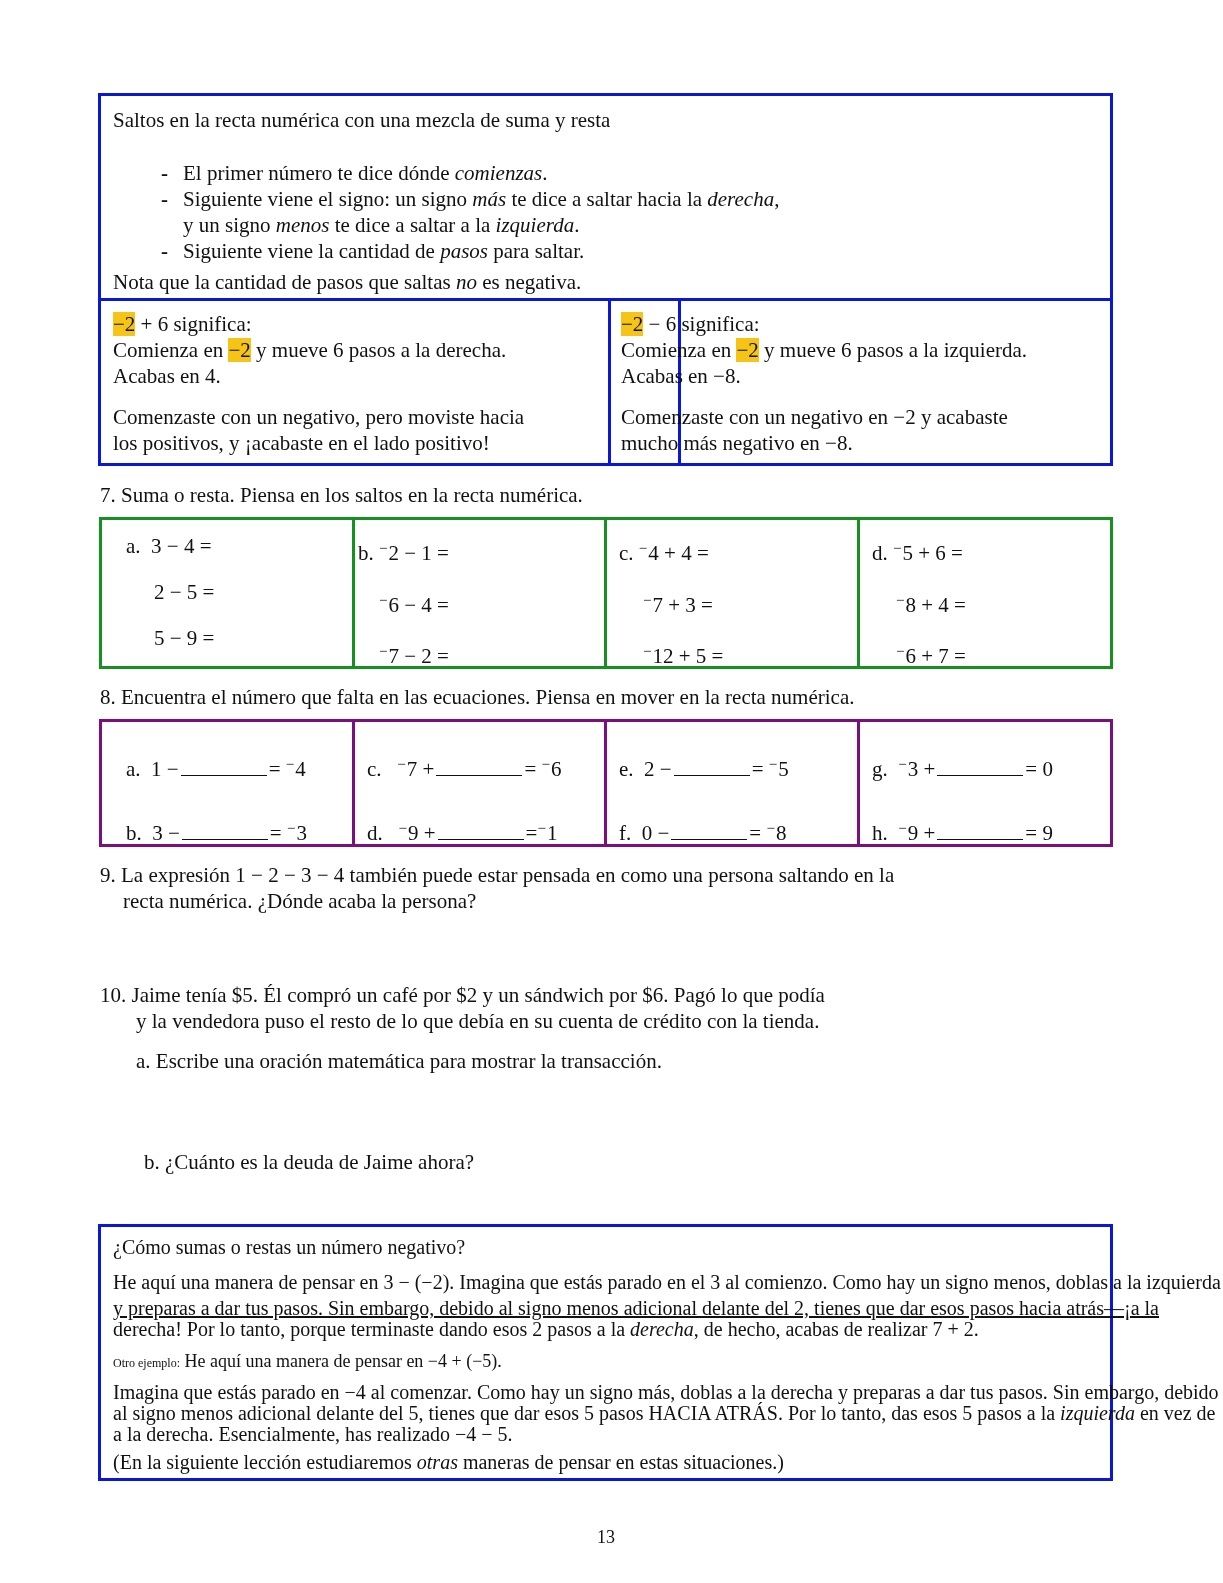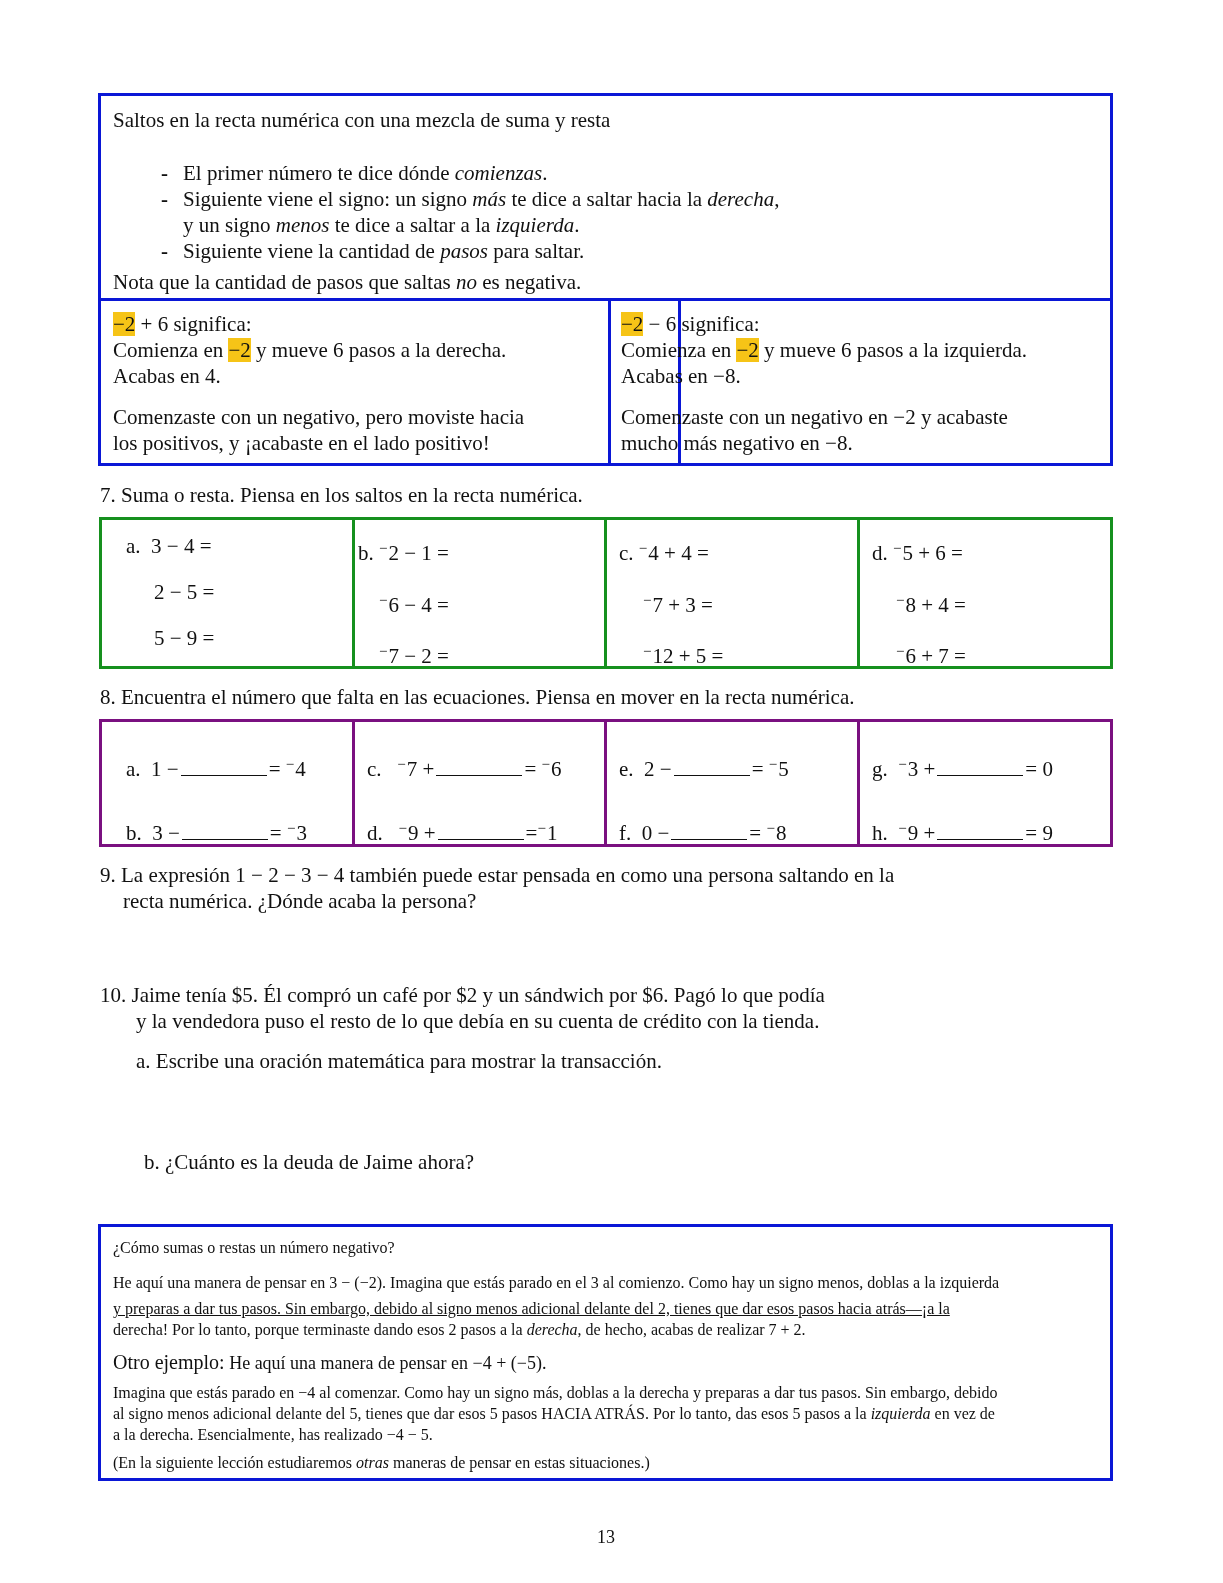--- a/index.html
+++ b/index.html
@@ -15,21 +15,21 @@
   .txt { font-size: 21px; line-height: 26px; white-space: nowrap; }
   .hl { background: #f6c417; }
   .b { font-weight: normal; }
   .i { font-style: italic; }
   .sup { font-size: 15px; vertical-align: 7px; margin-right: 1px; }
   ul.dash { list-style: none; margin: 12px; padding: 0; }
   ul.dash li { position: relative; padding-left: 58px; }
   ul.dash li::before { content: "-"; position: absolute; left: 36px; font-weight: bold; }
   .cell { position: absolute; box-sizing: border-box; }
   .blank { display: inline-block; width: 86px; border-bottom: 1px solid #111; height: 18px; vertical-align: baseline; margin: 0 2px; }
-  .small { font-size: 16px; line-height: 21px; white-space: nowrap; }
+  .small { font-size: 20px; line-height: 21px; white-space: nowrap; }
 </style>
 </head>
 <body>
 
 <div class="abs blue" style="left:98px;top:93px;width:1015px;height:208px;">
   <div class="abs txt b" style="left:12px;top:11px;">Saltos en la recta numérica con una mezcla de suma y resta</div>
   <ul class="dash abs txt" style="left:12px;top:52px;width:980px;">
     <li><span>El primer número te dice dónde </span><span class="i">comienzas</span><span>.</span></li>
     <li><span>Siguiente viene el signo: un signo </span><span class="i">más</span><span> te dice a saltar hacia la </span><span class="i">derecha</span><span>,</span></li>
     <li style="list-style:none;" class="nodash"><span>y un signo </span><span class="i">menos</span><span> te dice a saltar a la </span><span class="i">izquierda</span><span>.</span></li>
@@ -125,21 +125,21 @@
 <div class="abs txt" style="left:144px;top:1117px;margin-top:32px;"><span class="b">b.</span><span> ¿Cuánto es la deuda de Jaime ahora?</span></div>
 
 <div class="abs blue" style="left:98px;top:1224px;width:1015px;height:257px;">
   <div class="abs small b" style="left:12px;top:10px;">¿Cómo sumas o restas un número negativo?</div>
   <div class="abs small" style="left:12px;top:45px;">
     <div>He aquí una manera de pensar en 3 − (−2). Imagina que estás parado en el 3 al comienzo. Como hay un signo menos, doblas a la izquierda</div>
     <div style="margin-top:5px;text-decoration:underline;">y preparas a dar tus pasos. Sin embargo, debido al signo menos adicional delante del 2, tienes que dar esos pasos hacia atrás—¡a la</div>
     <div><span>derecha! Por lo tanto, porque terminaste dando esos 2 pasos a la </span><span class="i">derecha</span><span>, de hecho, acabas de realizar 7 + 2.</span></div>
   </div>
   <div class="abs" style="left:12px;top:124px;white-space:nowrap;">
-    <span class="b" style="font-size:20px;">Otro ejemplo:</span><span style="font-size:18px;"> He aquí una manera de pensar en −4 + (−5).</span>
+    <span class="b" style="font-size:12px;">Otro ejemplo:</span><span style="font-size:18px;"> He aquí una manera de pensar en −4 + (−5).</span>
   </div>
   <div class="abs small" style="left:12px;top:155px;">
     <div>Imagina que estás parado en −4 al comenzar. Como hay un signo más, doblas a la derecha y preparas a dar tus pasos. Sin embargo, debido</div>
     <div><span>al signo menos adicional delante del 5, tienes que dar esos 5 pasos HACIA ATRÁS. Por lo tanto, das esos 5 pasos a la </span><span class="i">izquierda</span><span> en vez de</span></div>
     <div>a la derecha. Esencialmente, has realizado −4 − 5.</div>
   </div>
   <div class="abs small" style="left:12px;top:225px;"><span>(En la siguiente lección estudiaremos </span><span class="i">otras</span><span> maneras de pensar en estas situaciones.)</span></div>
 </div>
 
 <div class="abs" style="left:597px;top:1527px;font-size:18px;">13</div>

